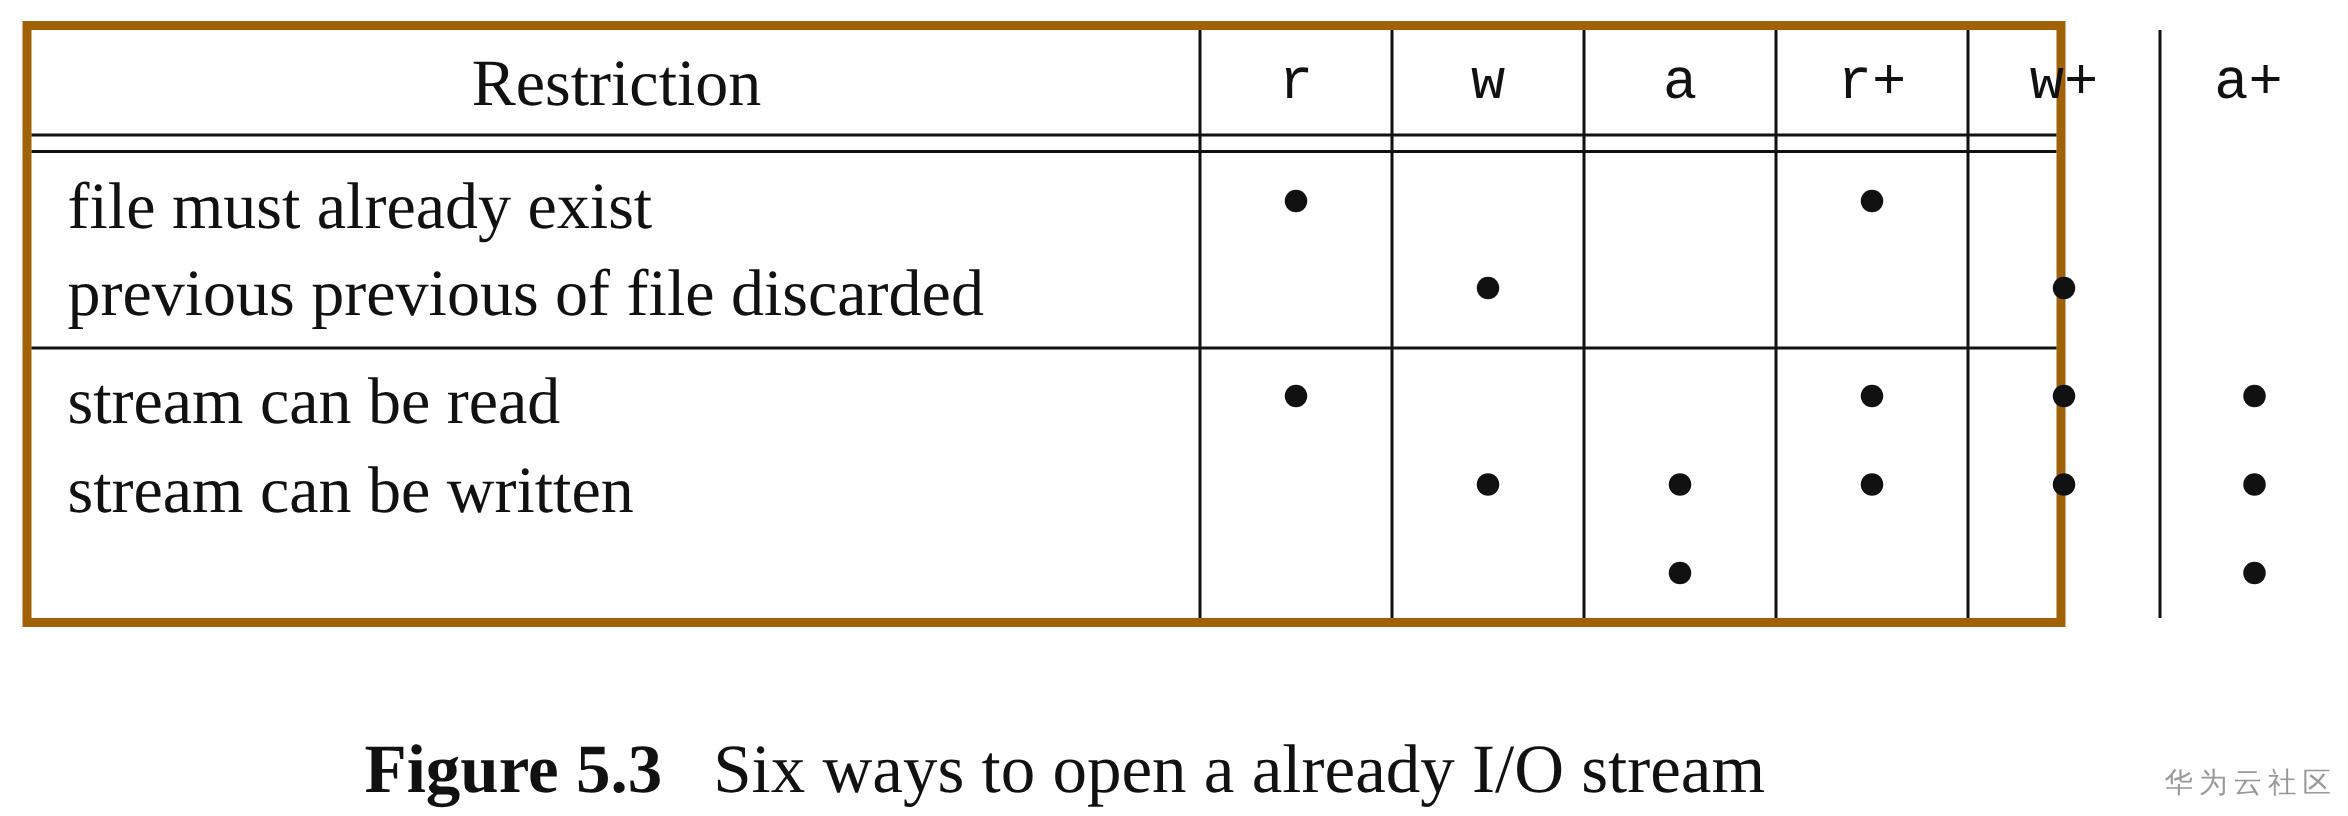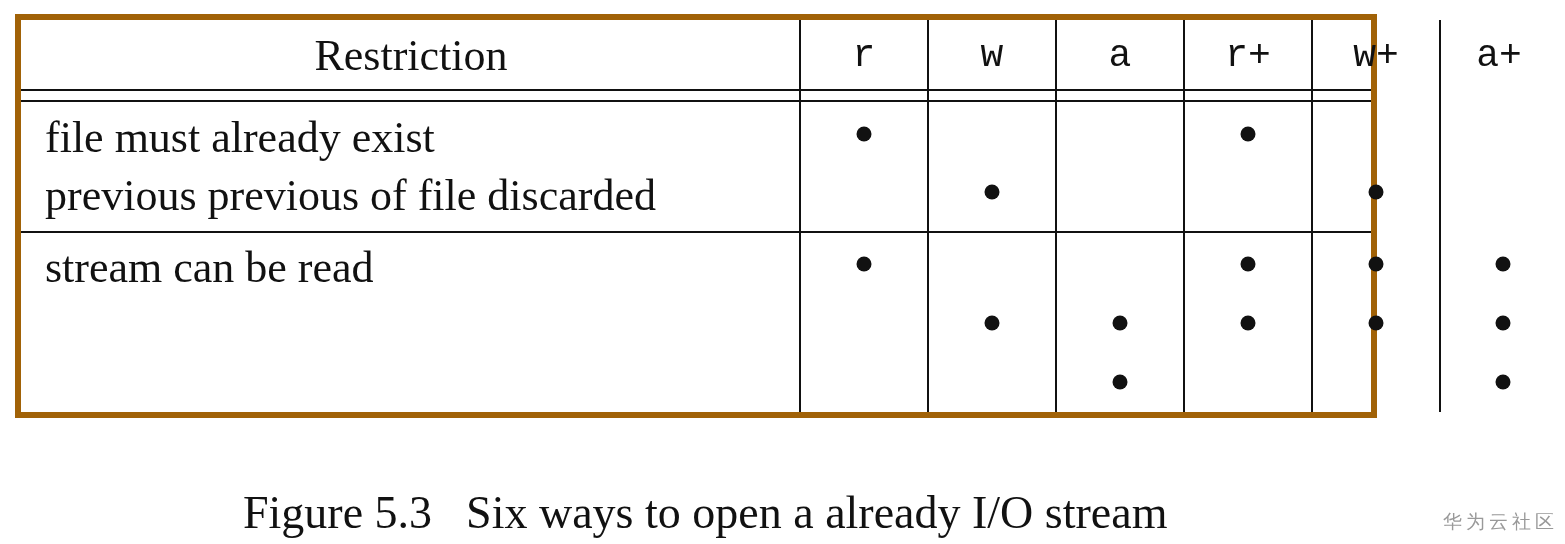--- a/index.html
+++ b/index.html
@@ -6,21 +6,21 @@
   body { width: 1565px; height: 544px; position: relative; overflow: hidden; font-family: "Liberation Serif", "DejaVu Serif", serif; color: #111; }
   .tbl { position: absolute; left: 15px; top: 14px; width: 1362px; height: 404px; border: 6px solid #a16207; box-sizing: border-box; }
   .vline { position: absolute; top: 0; bottom: 0; width: 2px; background: #111; }
   .hline { position: absolute; left: 0; right: 0; height: 2px; background: #111; }
   .hdr-text { position: absolute; top: 0; height: 70px; display: flex; align-items: center; justify-content: center; font-size: 44px; }
   .hdr-restr { left: 0; width: 780px; font-family: "Liberation Serif", serif; }
   .mono { font-family: "Liberation Mono", "DejaVu Sans Mono", monospace; font-size: 38px; }
   .row-label { position: absolute; left: 24px; font-size: 44px; line-height: 1; white-space: nowrap; }
   .dot { position: absolute; width: 15px; height: 15px; border-radius: 50%; background: #111; transform: translate(-50%, -50%); }
   .caption { position: absolute; top: 486px; left: 243px; font-size: 46px; white-space: nowrap; }
-  .caption b { font-weight: normal; margin-right: 34px; }
+  .caption b { font-weight: bold; margin-right: 34px; }
   .watermark { position: absolute; left: 1443px; top: 509px; font-family: "DejaVu Sans", sans-serif; font-size: 19px; color: #999; letter-spacing: 4px; }
 </style>
 </head>
 <body>
 
 <div class="tbl">
 
   <div class="vline" style="left:778px"></div>
   <div class="vline" style="left:906px"></div>
   <div class="vline" style="left:1034px"></div>
@@ -37,20 +37,21 @@
   <div class="hdr-text mono" style="left:780px;width:126px">r</div>
   <div class="hdr-text mono" style="left:908px;width:126px">w</div>
   <div class="hdr-text mono" style="left:1036px;width:126px">a</div>
   <div class="hdr-text mono" style="left:1164px;width:126px">r+</div>
   <div class="hdr-text mono" style="left:1292px;width:126px">w+</div>
   <div class="hdr-text mono" style="left:1420px;width:116px">a+</div>
 
   <div class="row-label" style="top:96px">file must already exist</div>
   <div class="row-label" style="top:154px">previous previous of file discarded</div>
   <div class="row-label" style="top:226px">stream can be read</div>
+  <div class="row-label" style="top:285px">stream can be written</div>
 
   <div id="dots">
       <div class="dot" style="left: 843px; top: 114px;"></div>
       <div class="dot" style="left: 1227px; top: 114px;"></div>
       <div class="dot" style="left: 971px; top: 172px;"></div>
       <div class="dot" style="left: 1355px; top: 172px;"></div>
       <div class="dot" style="left: 843px; top: 244px;"></div>
       <div class="dot" style="left: 1227px; top: 244px;"></div>
       <div class="dot" style="left: 1355px; top: 244px;"></div>
       <div class="dot" style="left: 1482px; top: 244px;"></div>

